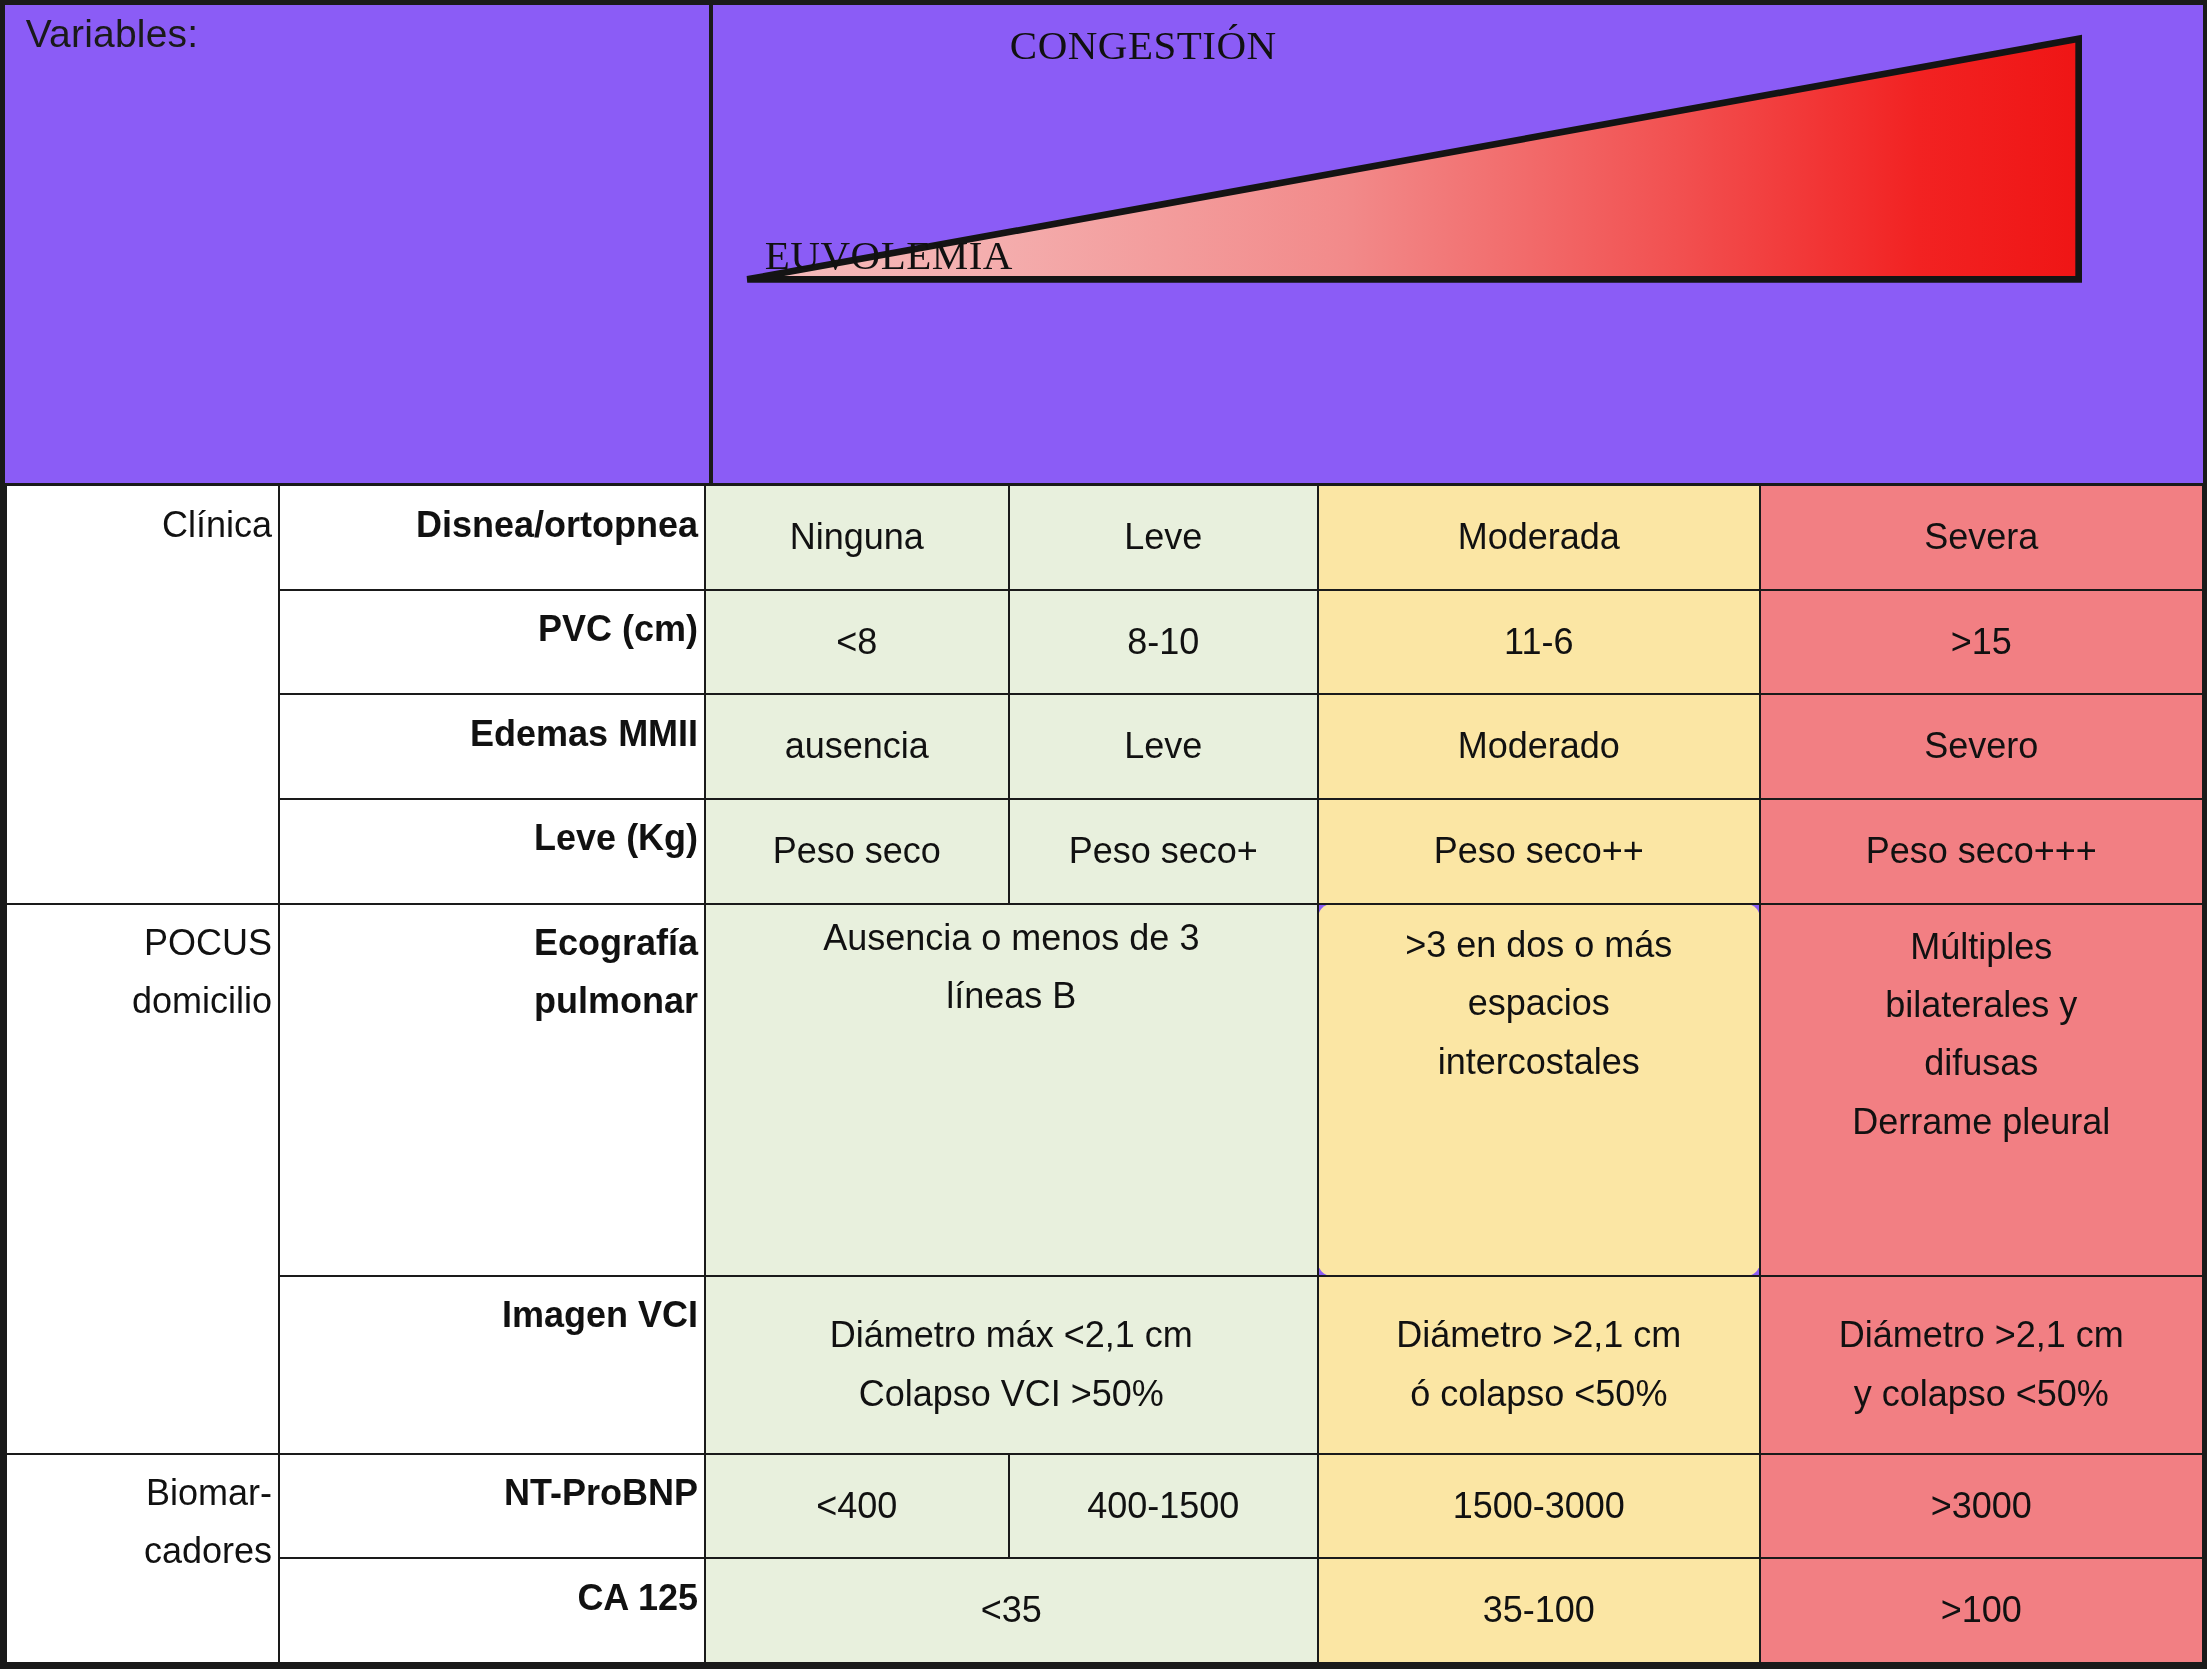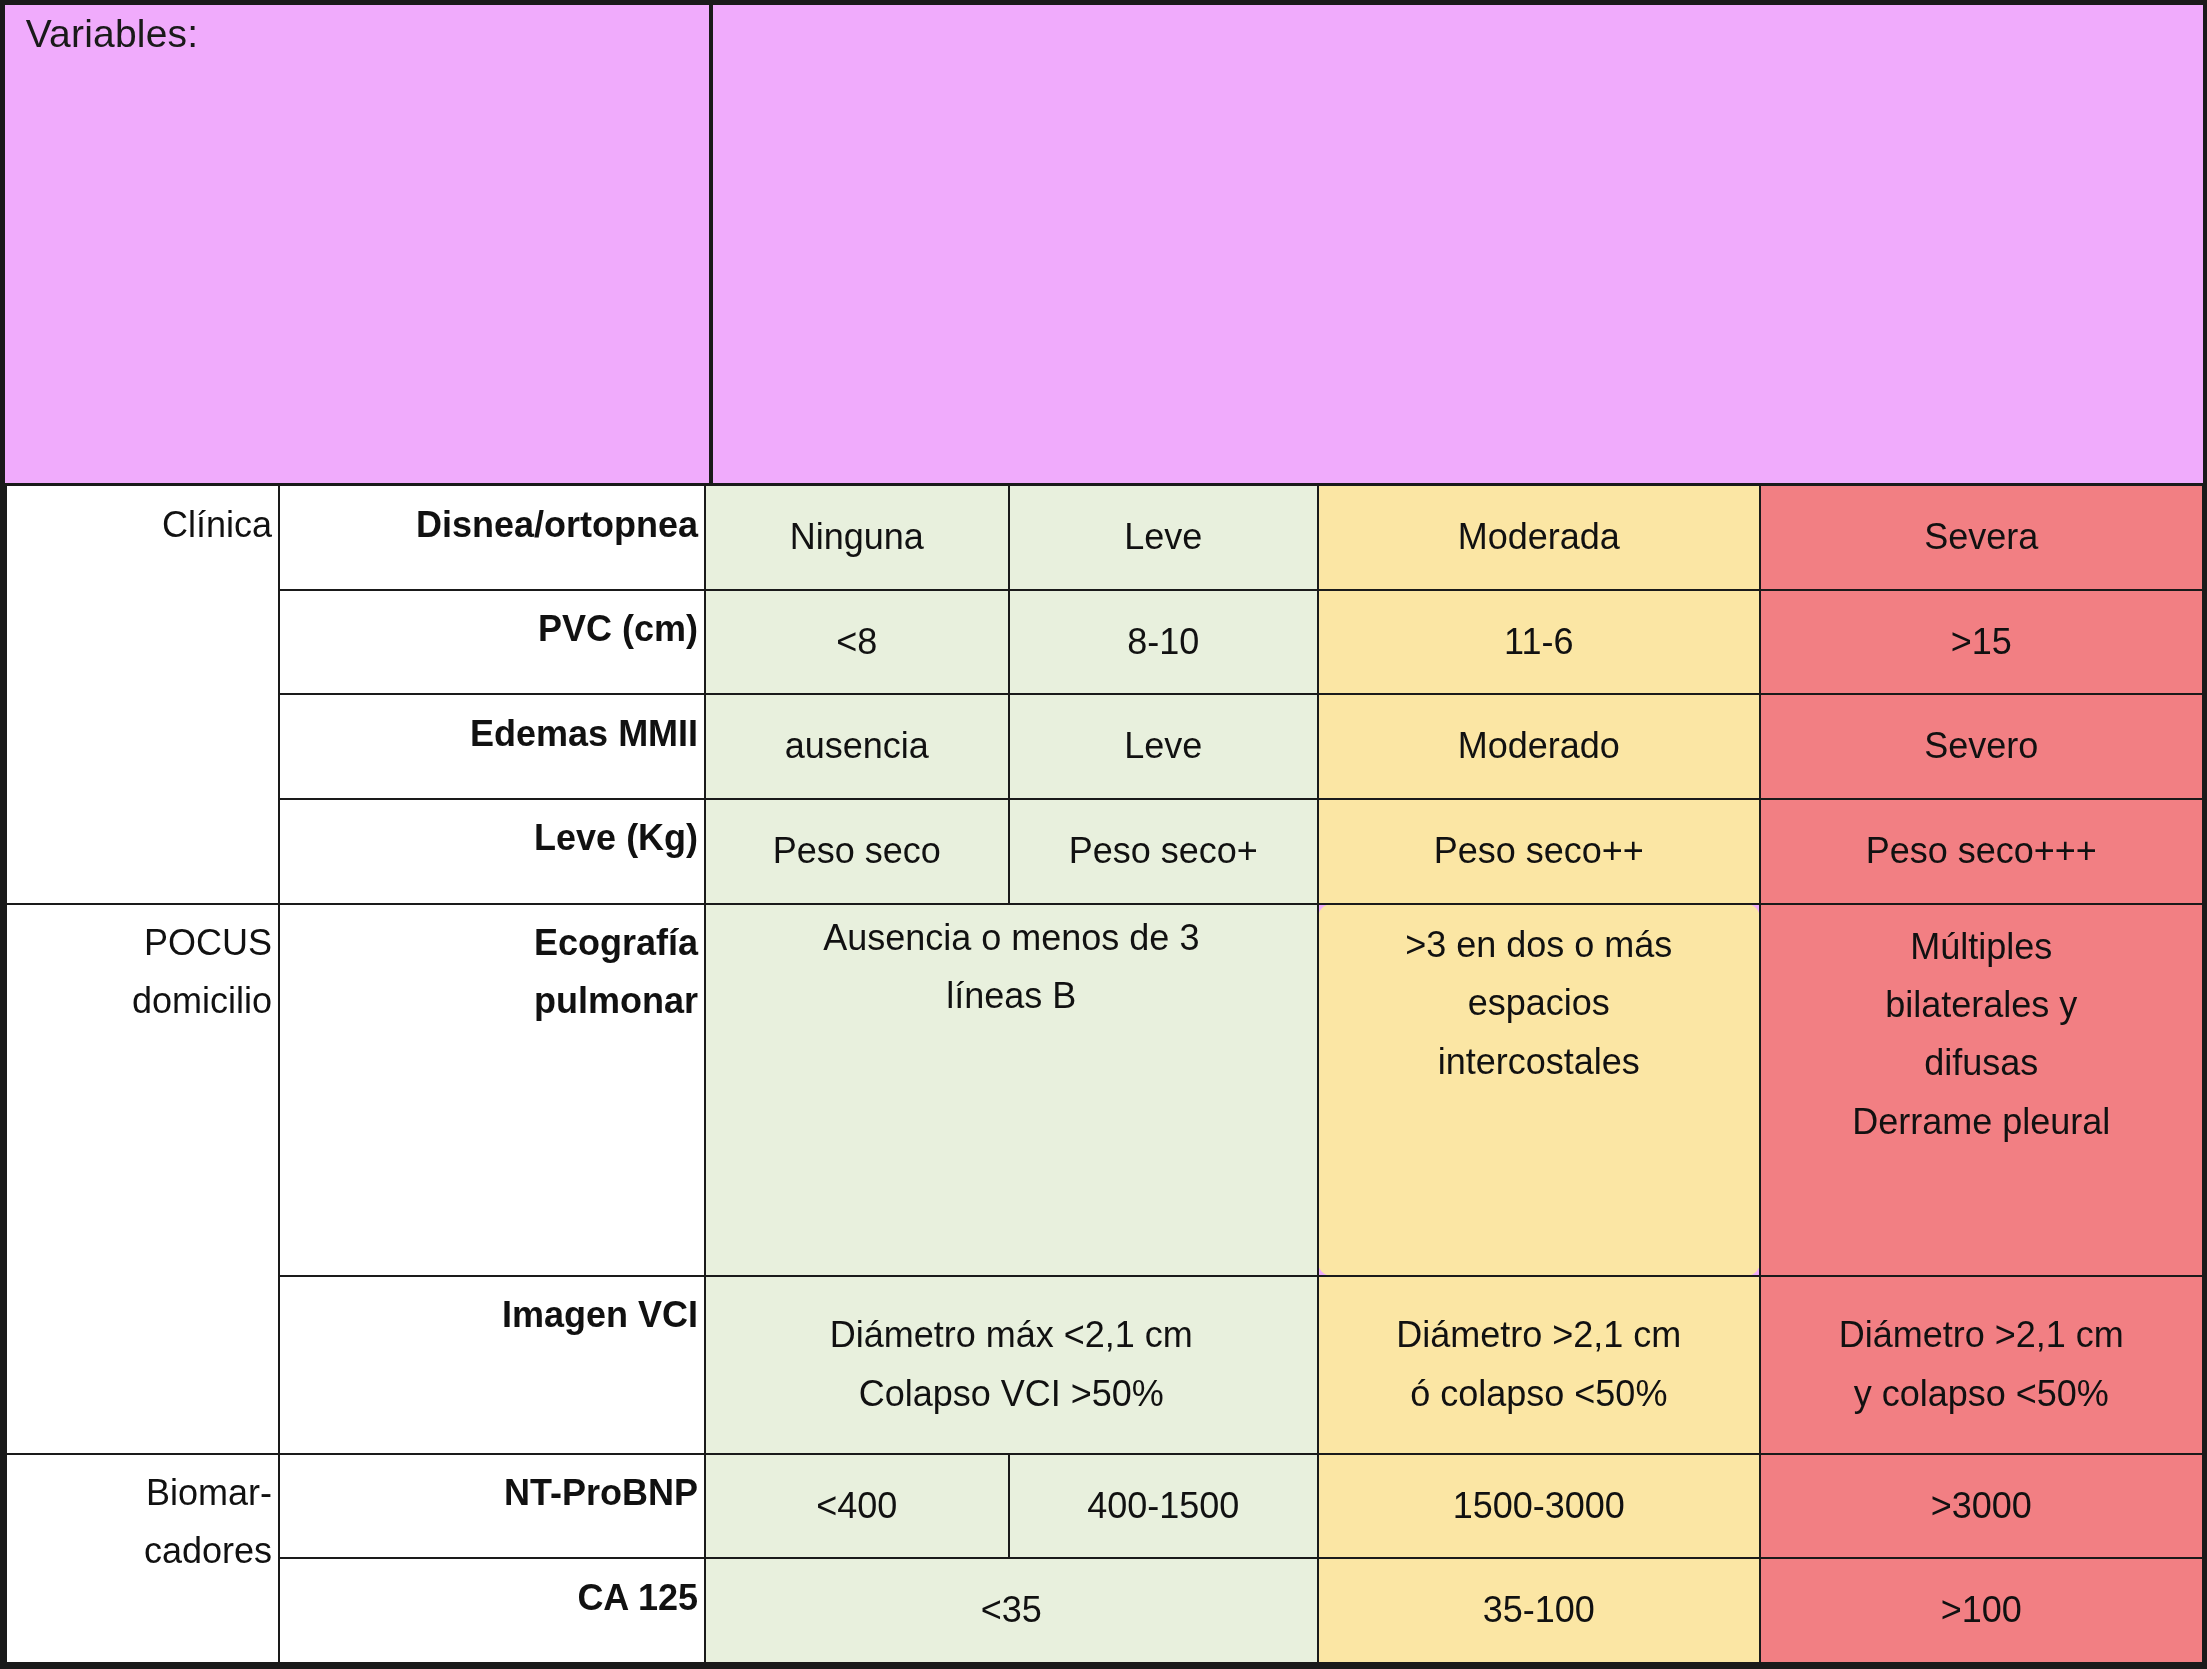--- a/index.html
+++ b/index.html
@@ -4,21 +4,21 @@
 <style>
   html, body {
     margin: 0;
     padding: 0;
     background: #ffffff;
   }
   #page {
     position: relative;
     width: 2208px;
     height: 1669px;
-    background: #f0abfc;
+    background: #8b5cf6;
     font-family: "Liberation Sans", sans-serif;
     box-sizing: border-box;
     overflow: hidden;
   }
 
   
   .frame-top    { position:absolute; left:0; top:0;    width:2208px; height:4.8px;  background:#1a1a1a; }
   .frame-bottom { position:absolute; left:0; top:1664px; width:2208px; height:4.8px; background:#1a1a1a; }
   .frame-left   { position:absolute; left:0; top:0;  width:4.8px; height:1669px; background:#1a1a1a; }
   .frame-right  { position:absolute; left:2203px; top:0; width:4.8px; height:1669px; background:#1a1a1a; }
@@ -123,20 +123,37 @@
   <div class="frame-left"></div>
   <div class="frame-right"></div>
 
   <div class="header-band">
 
     <div class="variables-label">Variables:</div>
 
     <div class="header-divider-v"></div>
     <div class="header-divider-h"></div>
 
+    <div class="triangle-wrap">
+      <svg width="1495" height="474" viewBox="0 0 1572 498" xmlns="http://www.w3.org/2000/svg">
+        <defs>
+          <linearGradient id="congGrad" x1="0" y1="0" x2="1" y2="0">
+            <stop offset="0%" stop-color="#f6bcbc"></stop>
+            <stop offset="18%" stop-color="#f4aeae"></stop>
+            <stop offset="45%" stop-color="#f28a8a"></stop>
+            <stop offset="70%" stop-color="#f25050"></stop>
+            <stop offset="88%" stop-color="#f22222"></stop>
+            <stop offset="100%" stop-color="#ef1515"></stop>
+          </linearGradient>
+        </defs>
+        <polygon points="36,283 1436,30 1436,283" fill="url(#congGrad)" stroke="#141414" stroke-width="7" stroke-linejoin="miter"></polygon>
+      </svg>
+      <div class="grad-label label-congestion">CONGESTIÓN</div>
+      <div class="grad-label label-euvolemia">EUVOLEMIA</div>
+    </div>
   </div>
 
   <table class="tbl">
     <colgroup>
       <col class="c-group">
         <col class="c-name">
       <col class="c-g1">
         <col class="c-g2">
         <col class="c-yel">
         <col class="c-red">

